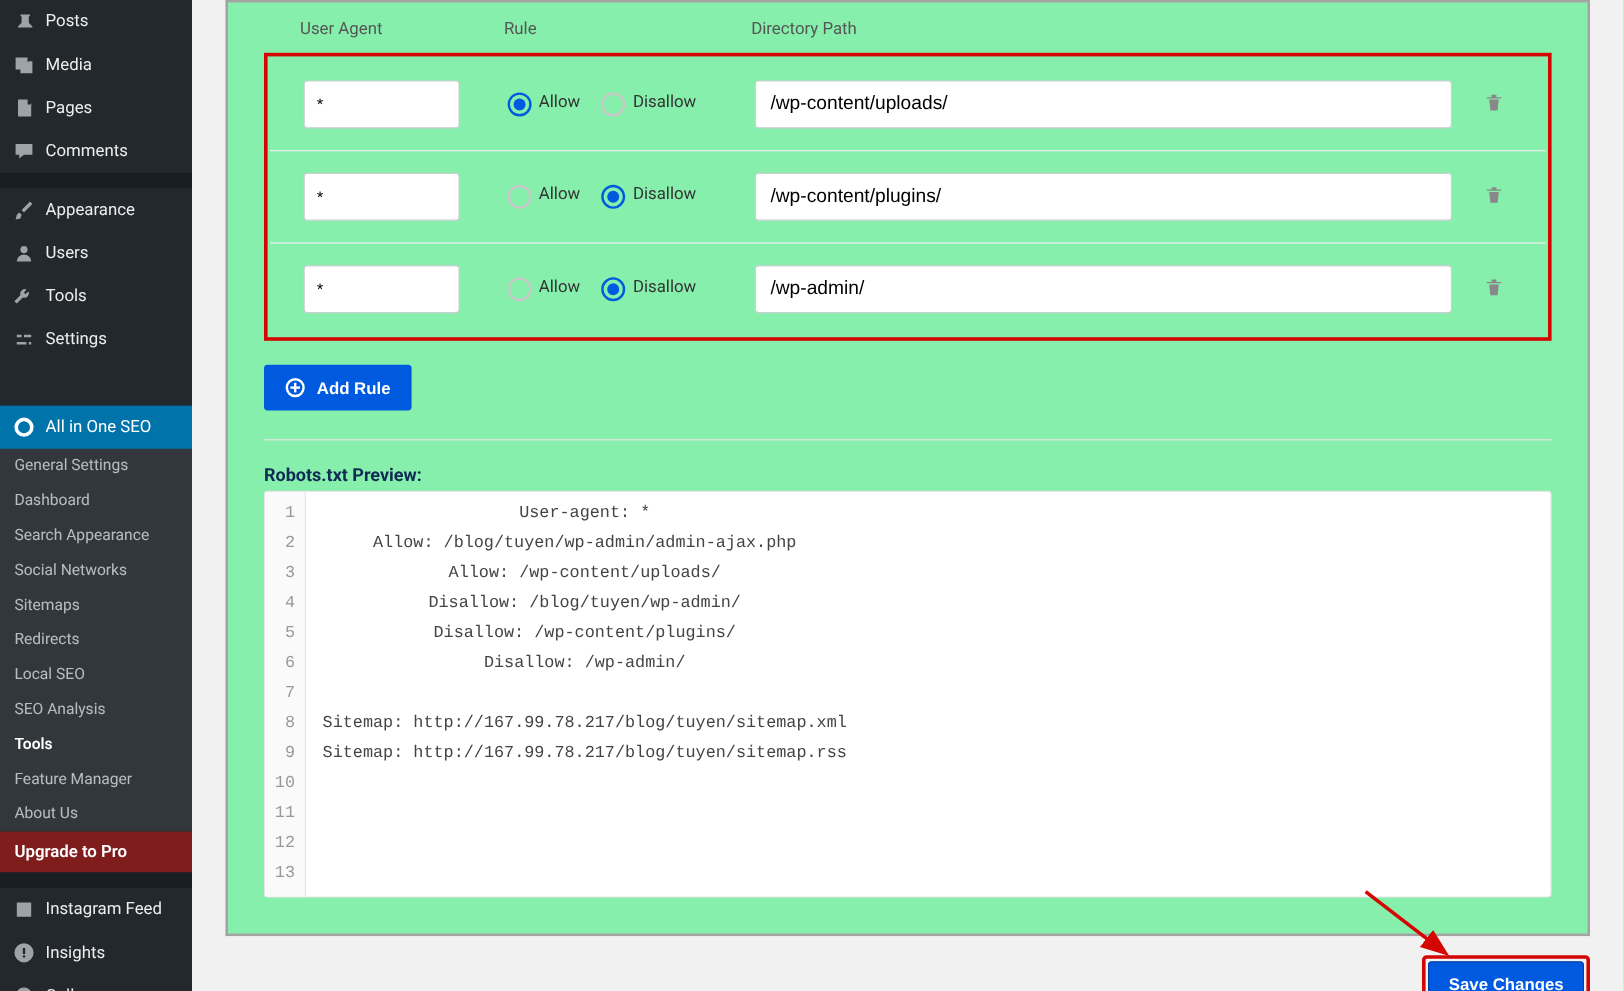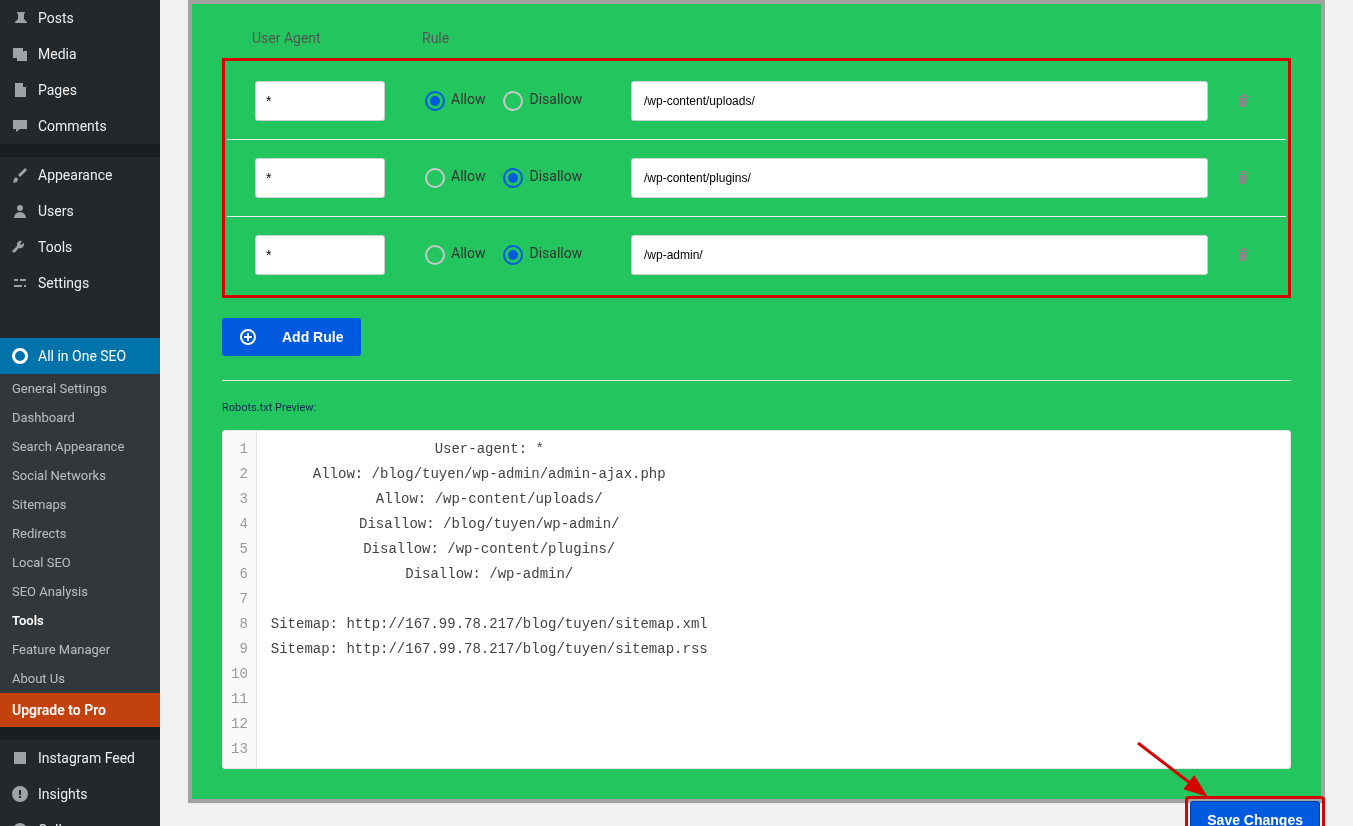--- a/index.html
+++ b/index.html
@@ -7,46 +7,46 @@
 .wrap { display: flex; min-height: 826px; }
 .sidebar { width: 160px; background: #23282d; color: #eee; flex-shrink: 0; }
 .side-item { display: flex; align-items: center; padding: 8px 10px; color: #eee; cursor: pointer; }
 .side-item .ic { width: 20px; height: 20px; margin-right: 8px; display: flex; align-items: center; justify-content: center; font-size: 16px; color: rgba(240,245,250,0.6); }
 .side-item.active { background: #0073aa; color: #fff; position: relative; margin-top: 37px; }
 .side-item.active .ic { color: #fff; }
 .side-item.active::after { content: ""; position: absolute; right: -8px; top: 50%; transform: translateY(-50%); border: 8px solid transparent; border-left-color: #0073aa; }
 .sub-list { background: #32373c; }
 .sub-item { padding: 7px 12px; color: rgba(240,245,250,0.7); cursor: pointer; font-size: 13px; }
 .sub-item.sub-active { color: #fff; font-weight: 600; }
-.upgrade { background: #c2410c; color: #fff; padding: 9px 12px; font-weight: 600; cursor: pointer; }
+.upgrade { background: #7f1d1d; color: #fff; padding: 9px 12px; font-weight: 600; cursor: pointer; }
 .side-sep { height: 13px; background: #191e23; }
 .main { flex: 1; padding: 0 28px 40px 28px; position: relative; }
-.card { background: #22c55e; border: 4px solid #a3a3a3; box-shadow: 0 1px 1px rgba(0,0,0,0.04); padding: 16px 30px 30px 30px; }
+.card { background: #86efac; border: 2px solid #a3a3a3; box-shadow: 0 1px 1px rgba(0,0,0,0.04); padding: 4px 30px 30px 30px; }
 .th-row { display: flex; padding: 10px 0 12px 30px; color: #555; }
 .th-ua { width: 170px; }
 .th-rule { width: 206px; }
 .th-dp { flex: 1; }
 .rows-box { border: 3px solid #d40604; padding: 2px 2px; }
 .rule-row { display: flex; align-items: center; padding: 18px 28px; }
 .rule-row + .rule-row { border-top: 1px solid #eee; }
 .ua-input { width: 130px; height: 40px; border: 1px solid #ccd0d4; border-radius: 3px; padding: 0 10px; font-size: 14px; }
 .rule-radios { width: 206px; display: flex; align-items: flex-start; margin-left: 40px; }
 .radio { width: 20px; height: 20px; border-radius: 50%; border: 2px solid #c9c9c9; display: inline-flex; align-items: center; justify-content: center; cursor: pointer; margin-right: 6px; }
 .radio.checked { border-color: #005ae0; }
 .radio.checked::after { content: ""; width: 10px; height: 10px; border-radius: 50%; background: #005ae0; }
 .radio-lbl { margin-right: 18px; }
-.dp-input { flex: 1; height: 40px; border: 1px solid #ccd0d4; border-radius: 3px; padding: 0 12px; font-size: 12px; }
+.dp-input { flex: 1; height: 40px; border: 1px solid #ccd0d4; border-radius: 3px; padding: 0 12px; font-size: 16px; }
 .trash { width: 30px; margin-left: 20px; cursor: pointer; color: #888; display: flex; justify-content: center; }
-.add-btn { margin-top: 20px; background: #005ae0; color: #fff; border: none; border-radius: 3px; padding: 11px 18px; font-size: 14px; font-weight: 600; cursor: pointer; display: inline-flex; align-items: center; gap: 16px; }
+.add-btn { margin-top: 20px; background: #005ae0; color: #fff; border: none; border-radius: 3px; padding: 11px 18px; font-size: 14px; font-weight: 600; cursor: pointer; display: inline-flex; align-items: center; }
 .add-btn .plus { width: 16px; height: 16px; border: 2px solid #fff; border-radius: 50%; margin-right: 10px; position: relative; }
 .add-btn .plus::before, .add-btn .plus::after { content: ""; position: absolute; background: #fff; }
 .add-btn .plus::before { width: 8px; height: 2px; left: 2px; top: 5px; }
 .add-btn .plus::after { width: 2px; height: 8px; left: 5px; top: 2px; }
 hr.sep { border: none; border-top: 1px solid #e5e5e5; margin: 24px 0 20px 0; }
-.preview-h { font-weight: 400; color: #0f2a54; margin-bottom: 16px; font-size: 11px; }
+.preview-h { font-weight: 700; color: #0f2a54; margin-bottom: 4px; font-size: 15px; }
 .code-box { border: 1px solid #e5e5e5; border-radius: 3px; display: flex; font-family: "Courier New", monospace; font-size: 14px; line-height: 25px; background: #fff; }
 .gutter { background: #fafafa; border-right: 1px solid #e5e5e5; padding: 6px 8px; text-align: right; color: #999; user-select: none; }
 .gutter div { height: 25px; }
 .code-lines { padding: 6px 14px; color: #444; white-space: pre; }
 .code-lines div { height: 25px; text-align: center; }
 .save-wrap { position: absolute; right: 28px; bottom: 4px; border: 3px solid #d40604; border-radius: 4px; padding: 2px; }
 .save-btn { background: #005ae0; color: #fff; border: 1px solid #003ea8; border-radius: 3px; padding: 10px 16px; font-size: 14px; font-weight: 600; cursor: pointer; }
 .arrow-svg { position: absolute; right: 130px; bottom: 40px; }
 svg.ic-svg { width: 18px; height: 18px; fill: currentColor; }
 </style>
@@ -172,20 +172,21 @@
           <span>Collapse menu</span>
         </div>
       </div>
   </div>
 
   <div class="main">
     <div class="card">
       <div class="th-row">
         <div class="th-ua">User Agent</div>
         <div class="th-rule">Rule</div>
+        <div class="th-dp">Directory Path</div>
       </div>
 
       <div class="rows-box" id="rules-rows">
           <div class="rule-row">
             <input class="ua-input" value="*" style="">
             <div class="rule-radios">
               <span class="radio checked"></span>
               <span class="radio-lbl">Allow</span>
               <span class="radio "></span>
               <span class="radio-lbl">Disallow</span>

